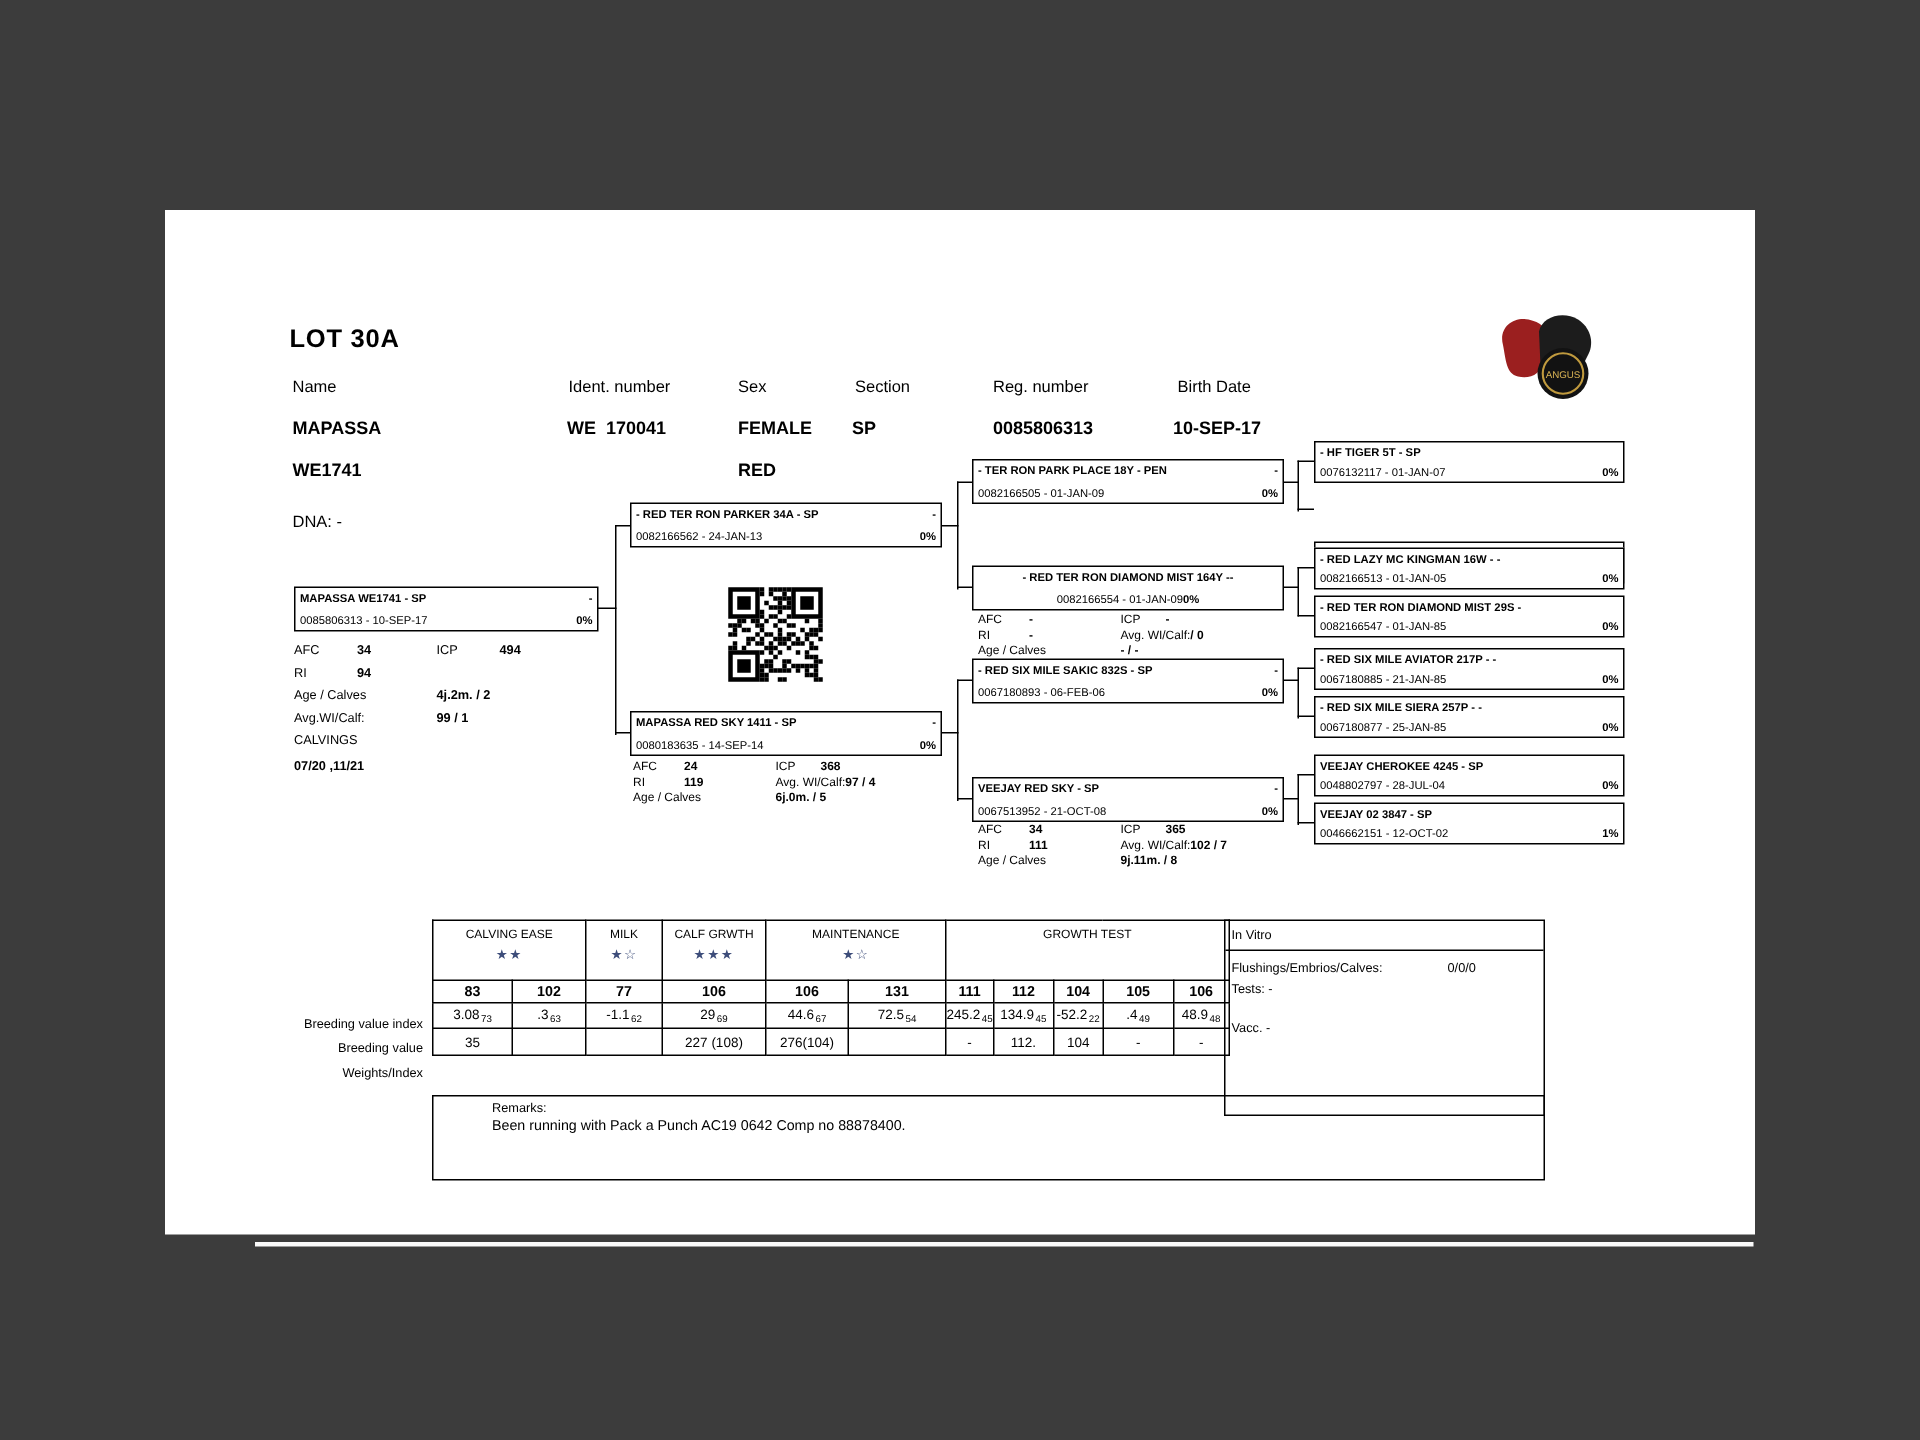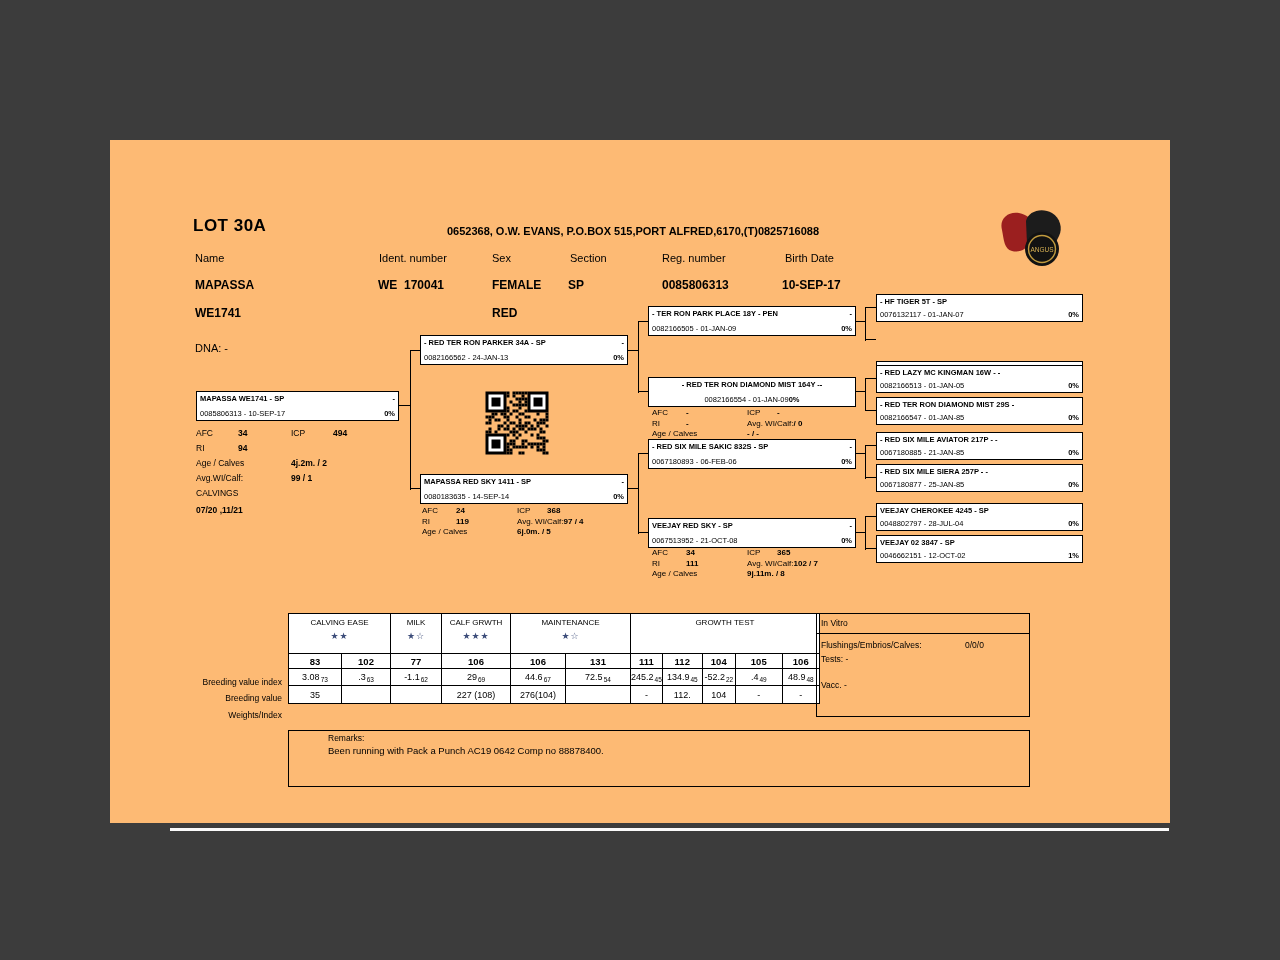--- a/index.html
+++ b/index.html
@@ -1,19 +1,19 @@
 <!DOCTYPE html>
 <html><head>
 <meta charset="utf-8">
 <style>
   *{margin:0;padding:0;box-sizing:border-box;}
   html,body{width:1280px;height:960px;}
   body{background:#3c3c3c;position:relative;font-family:"Liberation Sans",sans-serif;color:#000;overflow:hidden;}
   .abs{position:absolute;}
-  .page{position:absolute;left:110px;top:140px;width:1060px;height:683px;background:#fdba74;}
+  .page{position:absolute;left:110px;top:140px;width:1060px;height:683px;background:#ffffff;}
   .lot-title{font-size:17px;font-weight:bold;letter-spacing:.5px;}
   .owner-line{font-size:11px;font-weight:bold;white-space:nowrap;}
   .hlabel{font-size:11px;white-space:nowrap;}
   .hvalue{font-size:12px;font-weight:bold;white-space:pre;}
   .dna{font-size:11px;}
   .pbox{position:absolute;border:1px solid #000;background:#fff;padding:2px 3px;display:flex;flex-direction:column;justify-content:space-between;width:208px;height:30px;}
   .pbox .l1{display:flex;justify-content:space-between;font-size:7.5px;font-weight:bold;white-space:nowrap;}
   .pbox .l2{display:flex;justify-content:space-between;font-size:7.5px;white-space:nowrap;}
   .pbox .pct{font-weight:bold;}
   .line{position:absolute;background:#000;}
@@ -50,21 +50,20 @@
   .remarks{border:1px solid #000;}
   .rm-title{font-size:8.5px;padding:2px 3px 0 3px;}
   .rm-text{font-size:9.5px;padding:2px 3px;}
 </style>
 </head>
 <body>
 
 <div class="page">
 
   <div class="abs lot-title" style="left:83px;top:76px;">LOT 30A</div>
-  <div class="abs owner-line" style="left:293px;top:85px;width:460px;text-align:center;">0652368, O.W. EVANS, P.O.BOX 515,PORT ALFRED,6170,(T)0825716088</div>
   <div class="abs" style="left:888px;top:66px;">
     <svg width="66" height="62" viewBox="0 0 66 62">
       <path d="M4 24 C1 13 10 5 21 7 C30 9 34 13 33 21 L31 35 C30 43 22 47 14 45 C6 43 6 34 4 24 Z" fill="#9b1f1f"></path>
       <path d="M28 15 C30 5 44 1 54 7 C62 12 65 22 61 30 L56 40 C52 48 40 50 33 44 L29 38 Z" fill="#1c1c1c"></path>
       <circle cx="44" cy="43" r="17" fill="#121212"></circle>
       <circle cx="44" cy="43" r="13.5" fill="none" stroke="#c09a3e" stroke-width="1.4"></circle>
       <text x="44" y="46" font-size="6.5" fill="#d8b254" text-anchor="middle">ANGUS</text>
     </svg>
   </div>
 
@@ -487,21 +486,21 @@
         <td></td>
         <td>-</td>
         <td>112.</td>
         <td>104</td>
         <td>-</td>
         <td>-</td>
       </tr>
     </tbody>
   </table>
 
-  <div class="abs invitro" style="left:706px;top:473px;width:214px;height:104px;padding-left:29px;">
+  <div class="abs invitro" style="left:706px;top:473px;width:214px;height:131px;padding-left:29px;">
     <div class="iv-title">In Vitro</div>
     <div class="iv-sep"></div>
     <span class="iv-flush">Flushings/Embrios/Calves:</span>
     <span class="iv-flushval">0/0/0</span>
     <div class="iv-tests">Tests: -</div>
     <div class="iv-vacc">Vacc. -</div>
   </div>
 
   <div class="abs remarks" style="left:178px;top:590px;width:742px;height:57px;padding-left:36px;">
     <div class="rm-title">Remarks:</div>

